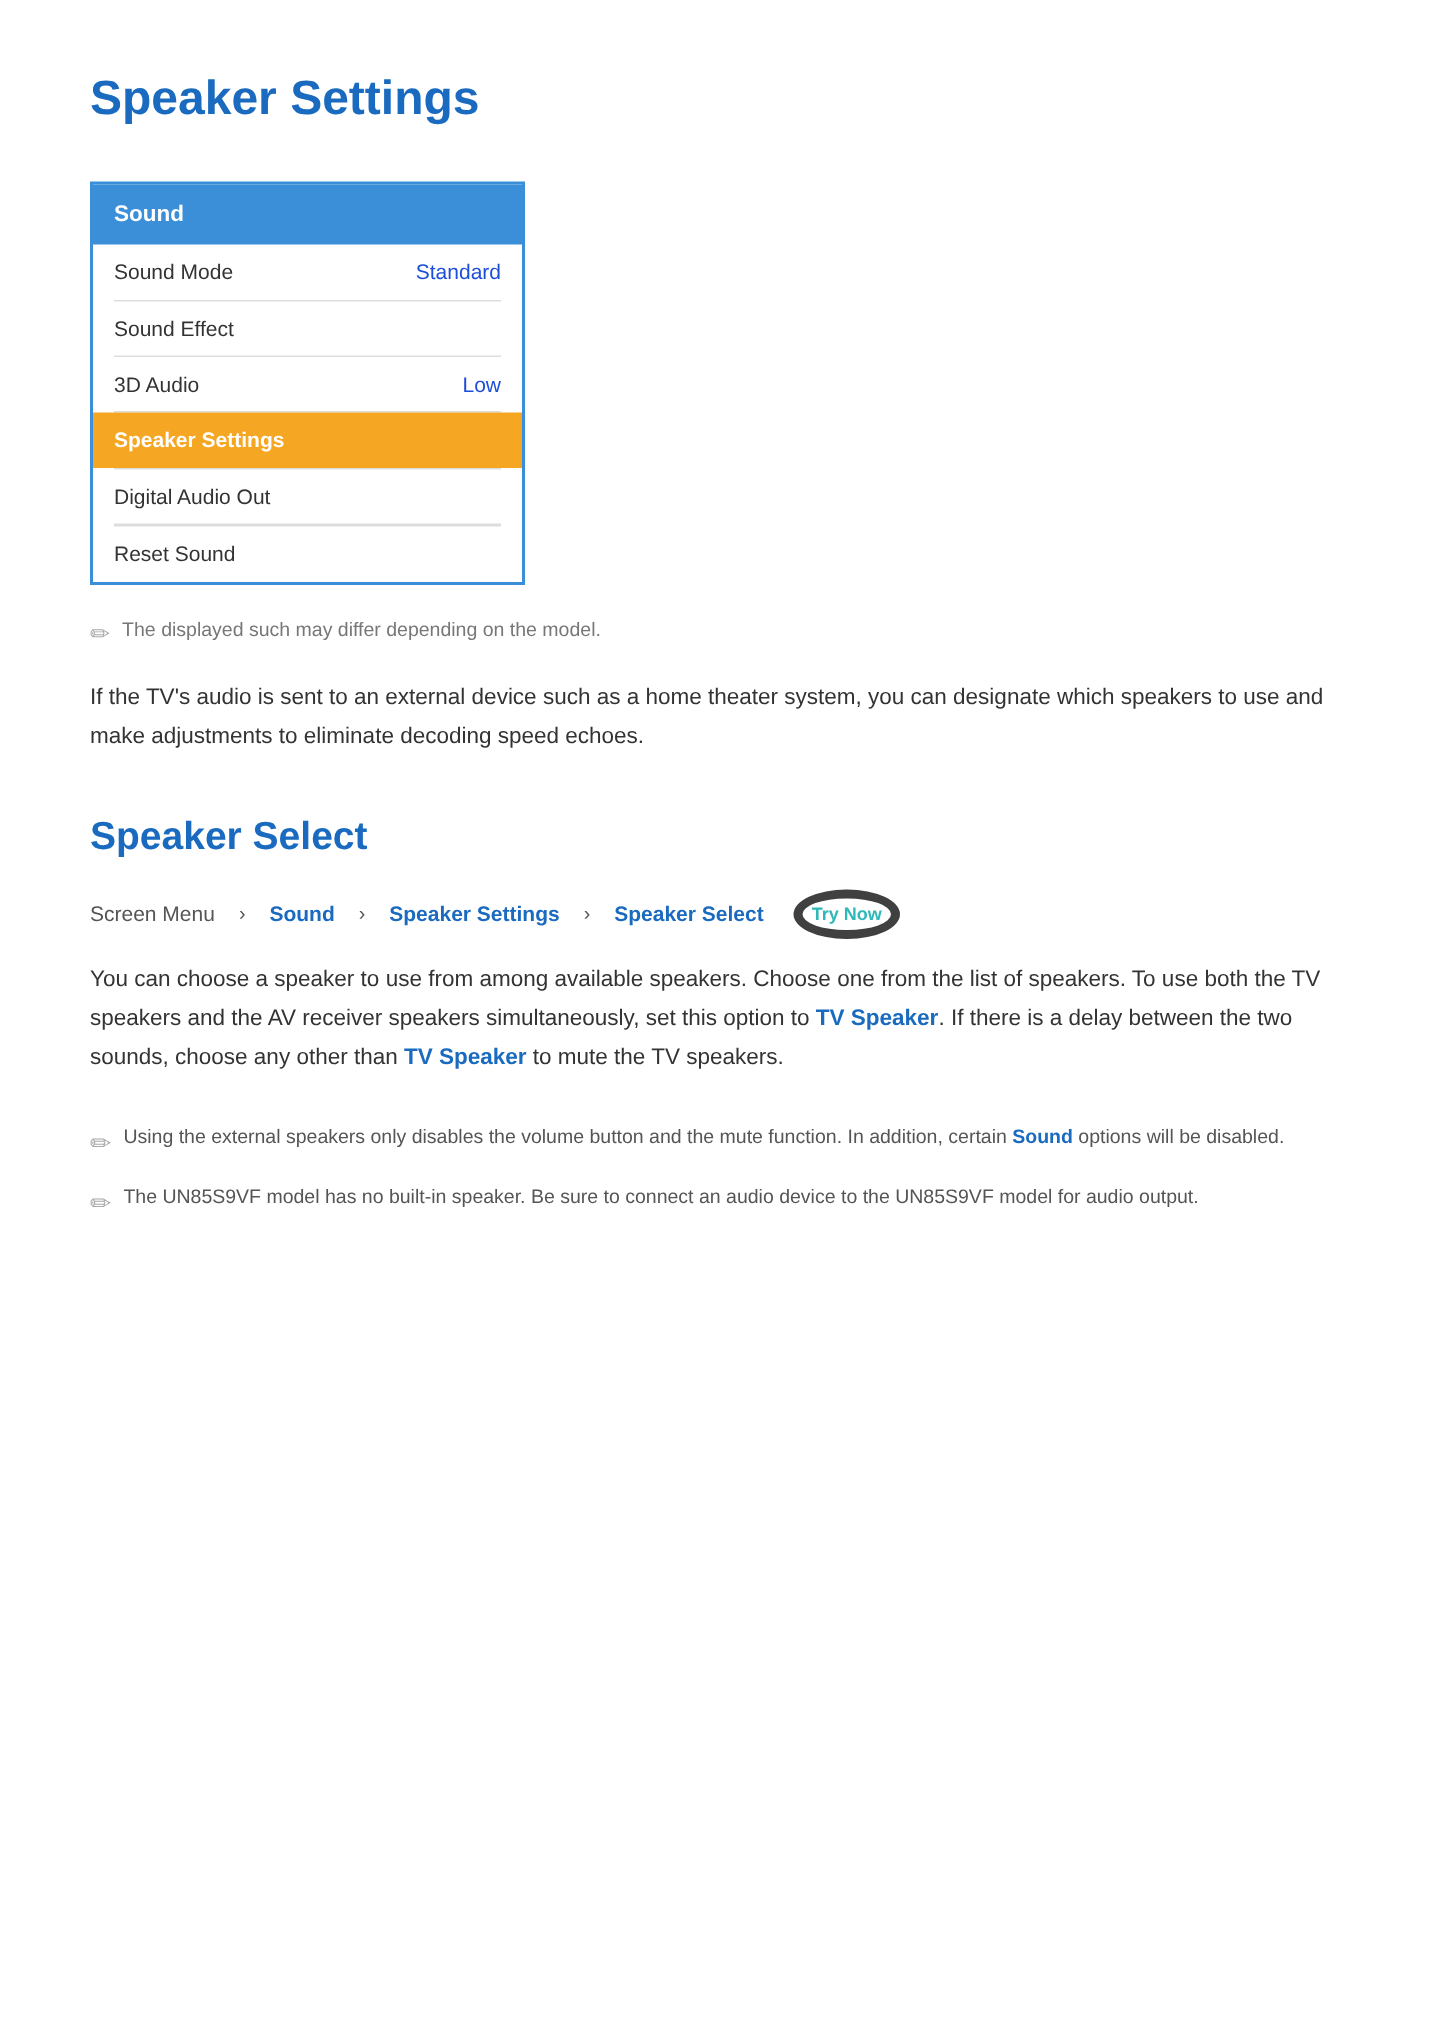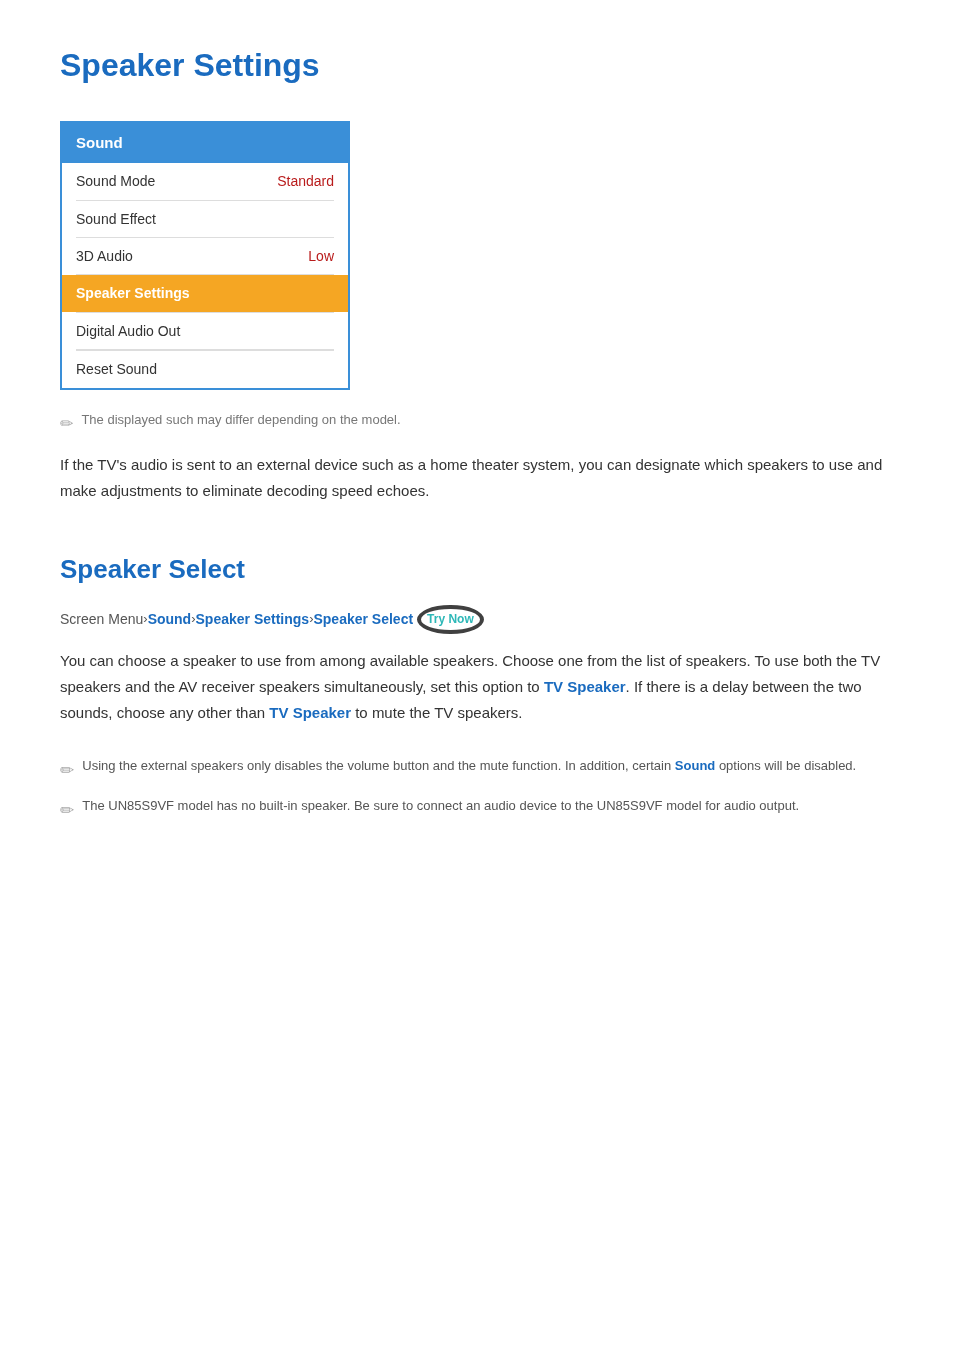--- a/index.html
+++ b/index.html
@@ -52,21 +52,21 @@
       text-align: right;
     }
 
     .menu-item.highlighted {
       background: #f5a623;
       color: #ffffff;
       font-weight: bold;
     }
 
     .menu-item .value {
-      color: #b91c1c;
+      color: #1d4ed8;
     }
 
     .note-row {
       display: flex;
       align-items: flex-start;
       gap: 8px;
       margin-bottom: 16px;
       color: #777777;
       font-size: 13px;
     }
@@ -74,55 +74,55 @@
     .note-icon {
       color: #aaaaaa;
       font-size: 16px;
       flex-shrink: 0;
       margin-top: 1px;
     }
 
     .section-description {
       font-size: 15px;
       color: #333333;
-      margin-bottom: 46px;
+      margin-bottom: 34px;
       line-height: 1.7;
     }
 
     .section-title {
       font-size: 26px;
       font-weight: bold;
       color: #1a6bbf;
       margin-bottom: 14px;
       margin-top: 10px;
     }
 
     .breadcrumb {
       font-size: 14px;
       color: #555555;
       margin-bottom: 14px;
       display: flex;
       align-items: center;
       flex-wrap: wrap;
-      gap: 0;
+      gap: 16px;
     }
 
     .breadcrumb-link {
       color: #1a6bbf;
       font-weight: bold;
     }
 
     .breadcrumb-sep {
       color: #555555;
       font-size: 13px;
     }
 
     .try-now-badge {
       display: inline-block;
-      border: 4px solid #404040;
+      border: 6px solid #404040;
       color: #2eb8b8;
       border-radius: 50%;
       font-size: 12px;
       padding: 1px 6px;
       font-weight: bold;
       margin-left: 4px;
       vertical-align: middle;
     }
 
     .body-text {

